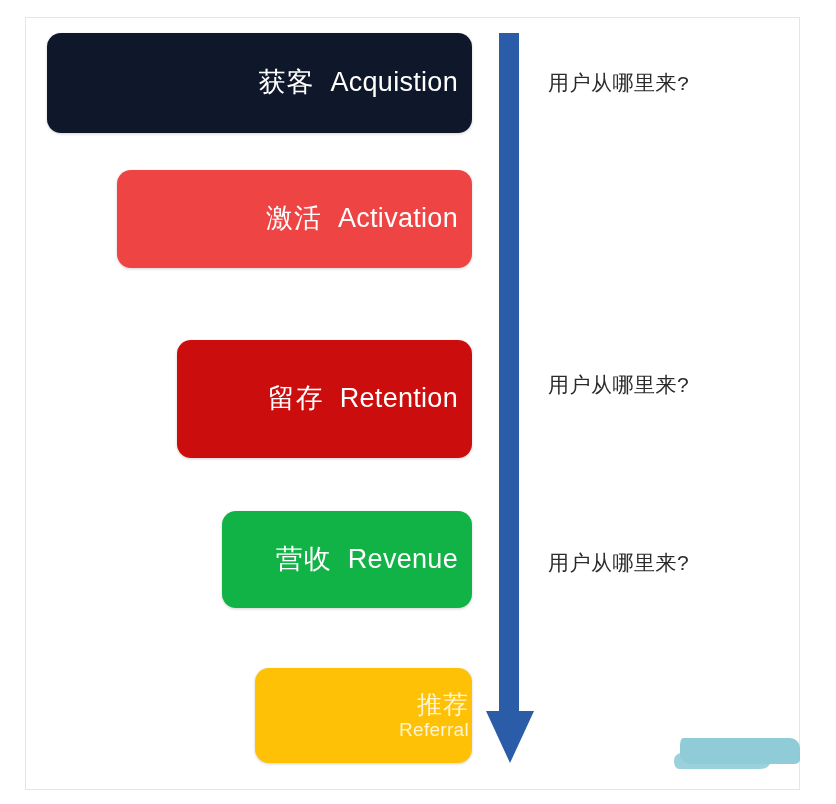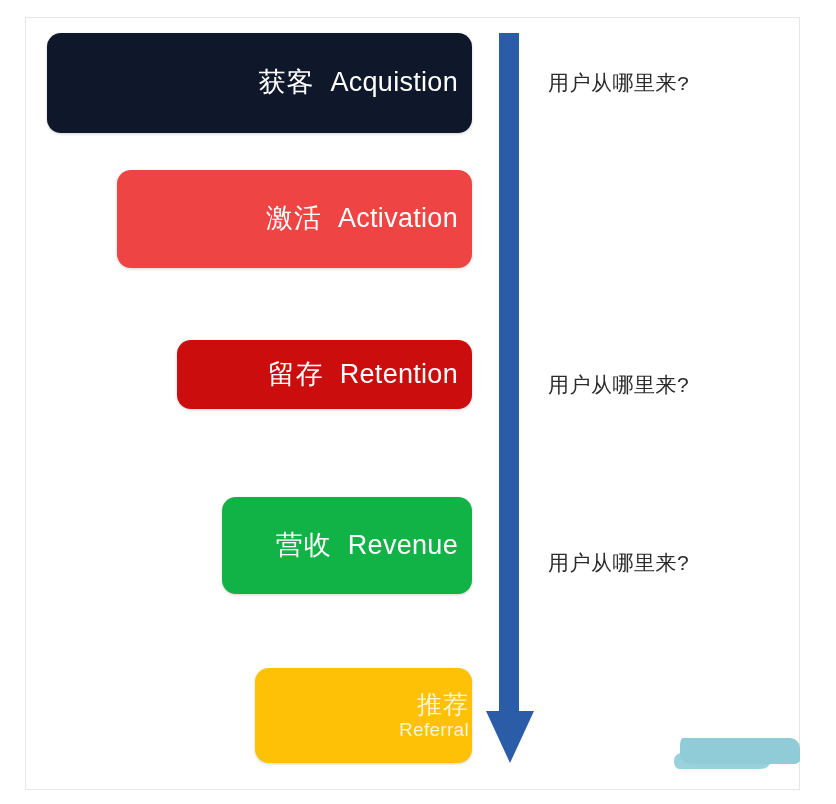--- a/index.html
+++ b/index.html
@@ -62,25 +62,25 @@
   
   #bar-acquisition {
     left: 47px;  top: 33px;  width: 425px; height: 100px;
     background: #3b3b3b;
   }
   #bar-activation {
     left: 117px; top: 170px; width: 355px; height: 98px;
     background: #1e3465;
   }
   #bar-retention {
-    left: 177px; top: 340px; width: 295px; height: 69px;
+    left: 177px; top: 340px; width: 295px; height: 118px;
     background: #cc0d0d;
   }
   #bar-revenue {
-    left: 222px; top: 497px; width: 250px; height: 97px;
+    left: 222px; top: 511px; width: 250px; height: 97px;
     background: #11b347;
   }
   #bar-referral {
     left: 255px; top: 668px; width: 217px; height: 95px;
     background: #fec105;
   }
   
   #bar-referral .stage-label {
     color: rgba(255,255,255,0.82);
     display: flex;

